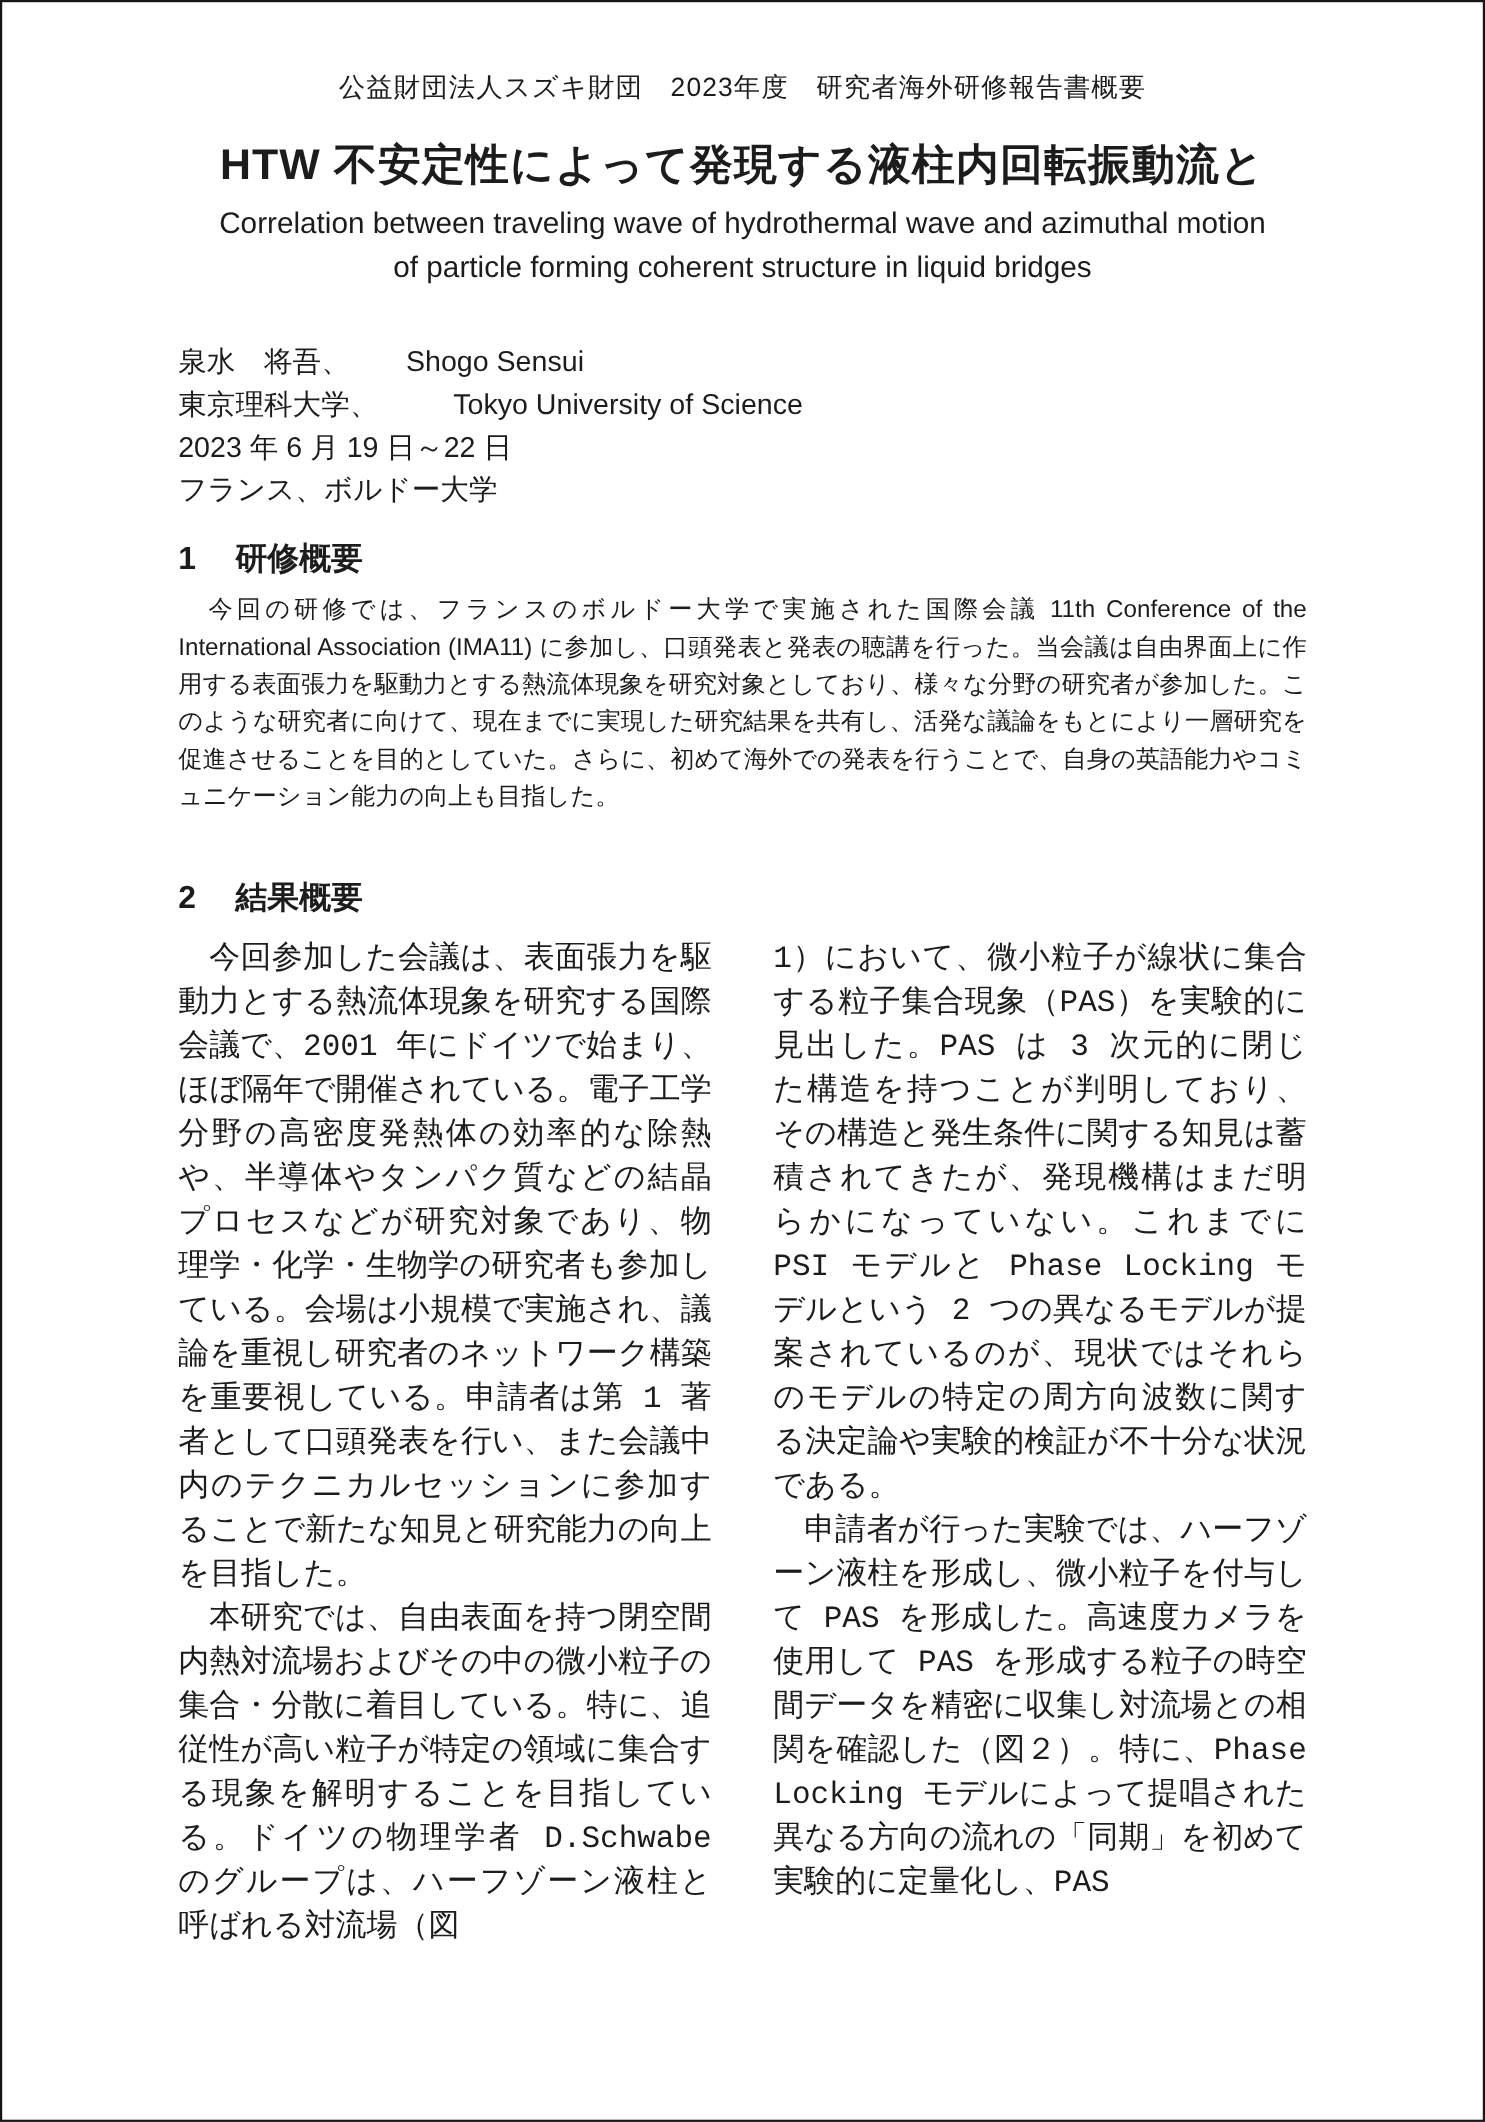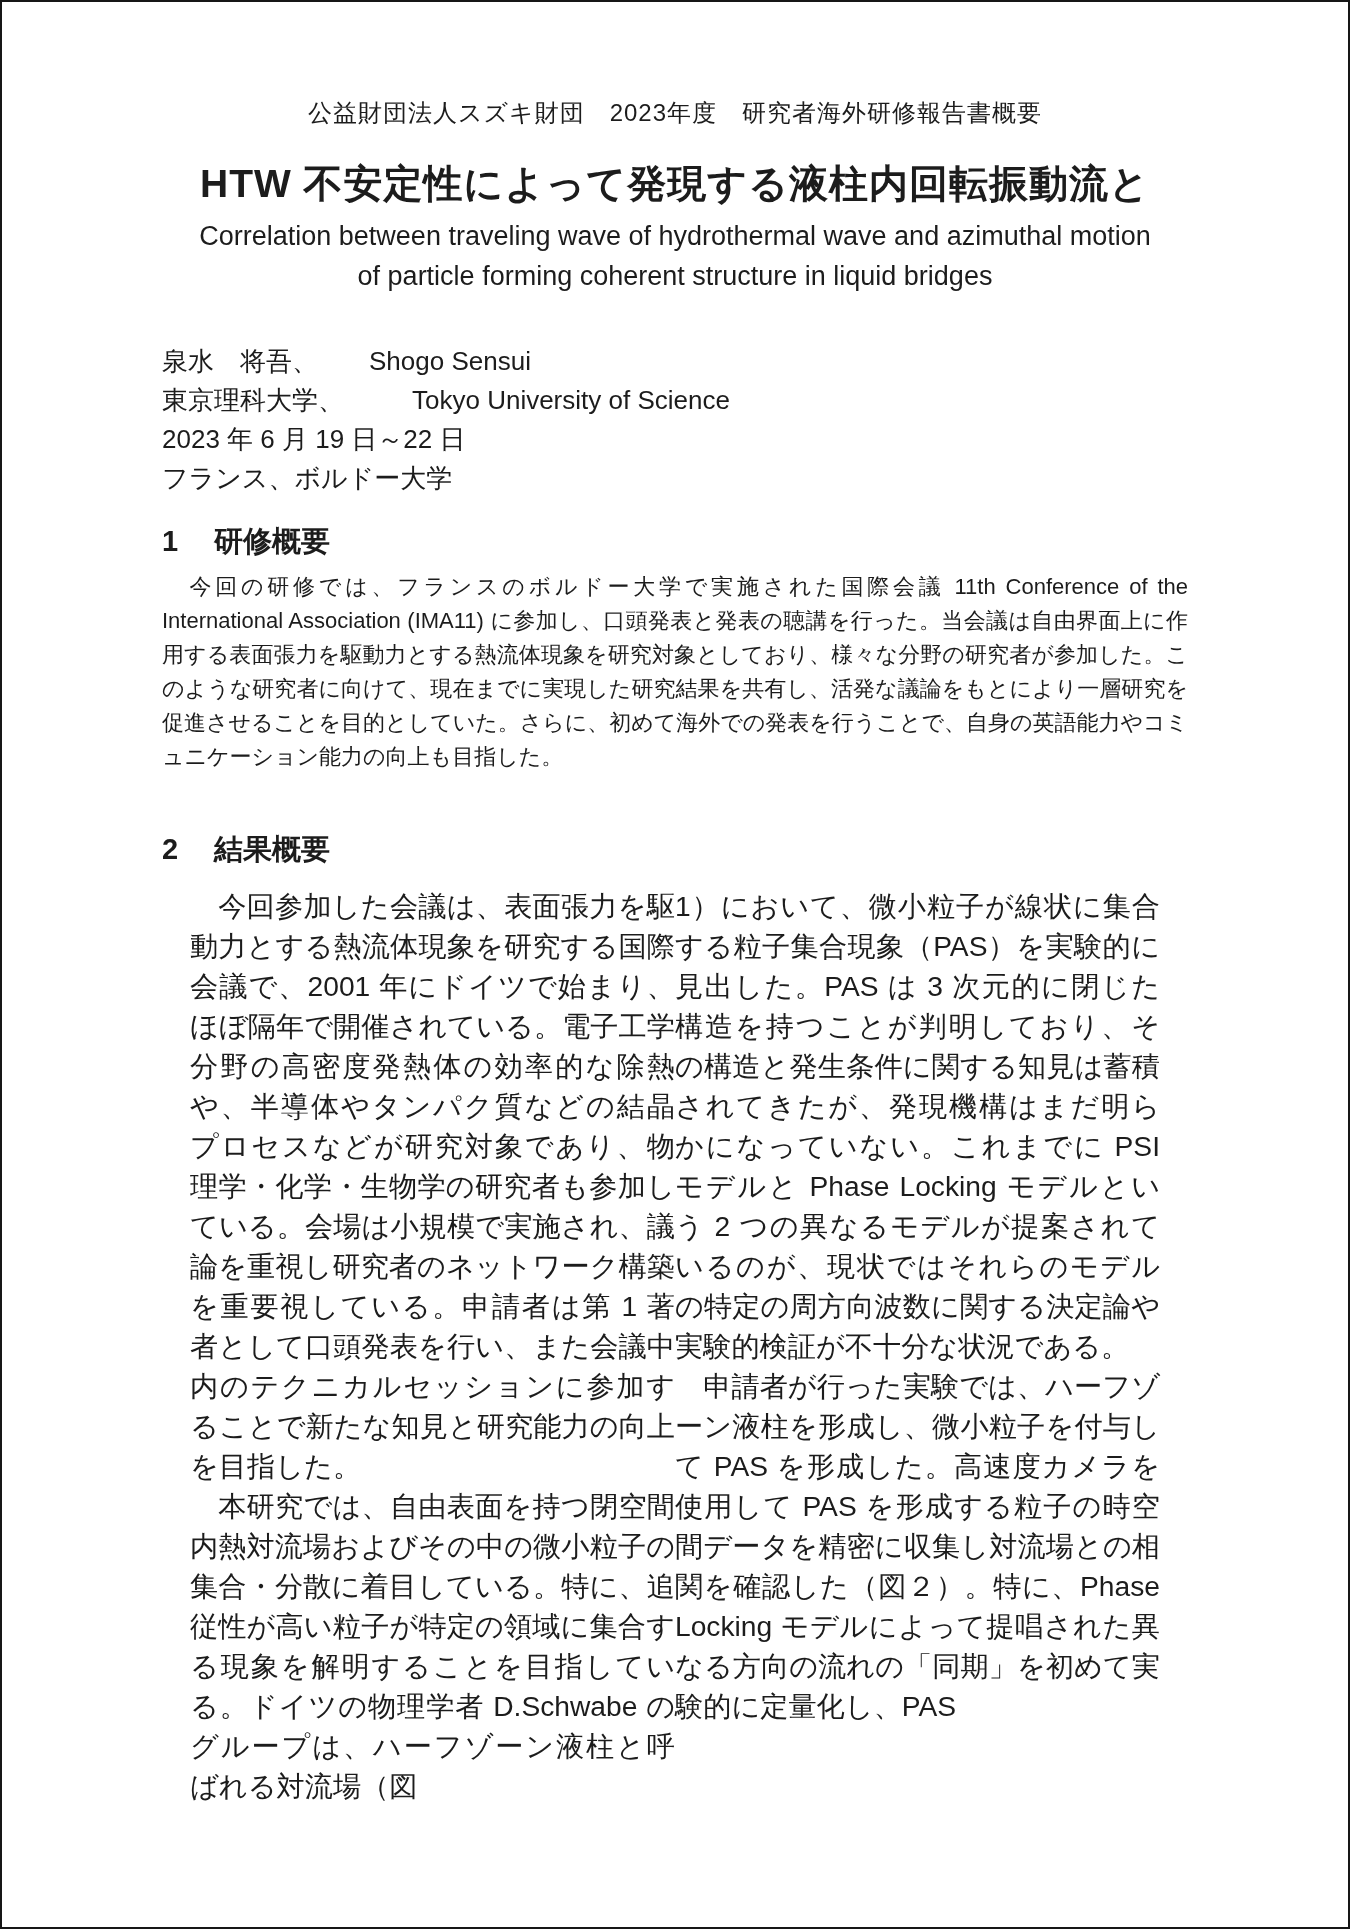--- a/index.html
+++ b/index.html
@@ -9,21 +9,21 @@
     font-family: "Liberation Sans", "DejaVu Sans", sans-serif;
     color: #1c1c1c;
   }
   .page {
     position: relative;
     width: 1350px;
     height: 1929px;
     box-sizing: border-box;
     background: #ffffff;
     border: 2px solid #161616;
-    padding: 96px 160px 0 160px;
+    padding: 63px 160px 0 160px;
     overflow: hidden;
   }
   .doc-header {
     text-align: center;
     font-size: 24px;
     line-height: 30px;
     letter-spacing: 1px;
     white-space: nowrap;
   }
   .doc-title {
@@ -64,21 +64,22 @@
     margin: 10px 0 0 0;
     font-size: 22px;
     line-height: 34px;
     text-align: justify;
     text-justify: inter-character;
     text-indent: 1.25em;
   }
   .columns {
     margin-top: 18px;
     display: flex;
-    justify-content: center;
+    justify-content: space-between;
+    font-family: Liberation Mono, monospace;
   }
   .col {
     width: 485px;
     font-size: 28.2px;
     line-height: 40px;
     text-align: justify;
     text-justify: inter-character;
   }
   .col p { margin: 0; }
   .col p.indent { text-indent: 1em; }

